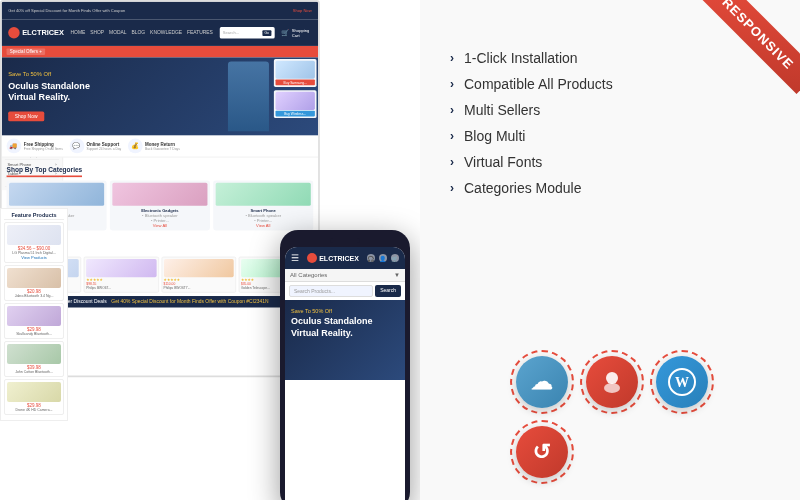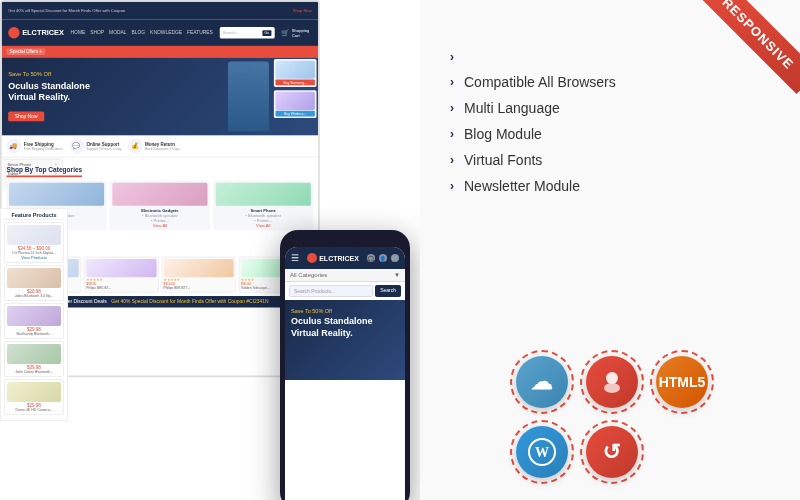--- a/index.html
+++ b/index.html
@@ -749,65 +749,61 @@
 
 <div class="right-panel">
 
   <div class="responsive-badge">
     <div class="responsive-badge-inner">RESPONSIVE</div>
   </div>
 
   <ul class="features-list">
     <li>
       <span class="arrow-icon">›</span>
+      <span>1-Click Installation</span>
     </li>
     <li>
       <span class="arrow-icon">›</span>
-      <span>Compatible All Browsers</span>
+      <span>Compatible All Products</span>
     </li>
     <li>
       <span class="arrow-icon">›</span>
-      <span>Multi Language</span>
+      <span>Multi Sellers</span>
     </li>
     <li>
       <span class="arrow-icon">›</span>
-      <span>Blog Module</span>
+      <span>Blog Multi</span>
     </li>
     <li>
       <span class="arrow-icon">›</span>
       <span>Virtual Fonts</span>
     </li>
     <li>
       <span class="arrow-icon">›</span>
-      <span>Newsletter Module</span>
+      <span>Categories Module</span>
     </li>
   </ul>
 
   <div class="tech-icons">
 
     <div class="dashed-border">
       <div class="tech-icon-circle icon-cloud" style="width:52px;height:52px;font-size:22px;">
         ☁
       </div>
     </div>
 
     <div class="dashed-border">
       <div class="tech-icon-circle icon-prestashop" style="width:52px;height:52px;font-size:11px;font-weight:bold;">
         <svg width="28" height="28" viewBox="0 0 28 28">
           <circle cx="14" cy="10" r="6" fill="white" opacity="0.9"></circle>
           <ellipse cx="14" cy="20" rx="8" ry="5" fill="white" opacity="0.7"></ellipse>
         </svg>
       </div>
     </div>
 
-    <div class="dashed-border">
-      <div class="tech-icon-circle icon-html5" style="width:52px;height:52px;font-size:14px;font-weight:bold;">
-        HTML5
-      </div>
-    </div>
 
 
     <div class="dashed-border">
       <div class="tech-icon-circle icon-wordpress" style="width:52px;height:52px;font-size:20px;">
         <svg width="30" height="30" viewBox="0 0 30 30">
           <circle cx="15" cy="15" r="13" fill="none" stroke="white" stroke-width="2"></circle>
           <text x="15" y="20" text-anchor="middle" fill="white" font-size="14" font-weight="bold" font-family="serif">W</text>
         </svg>
       </div>
     </div>

